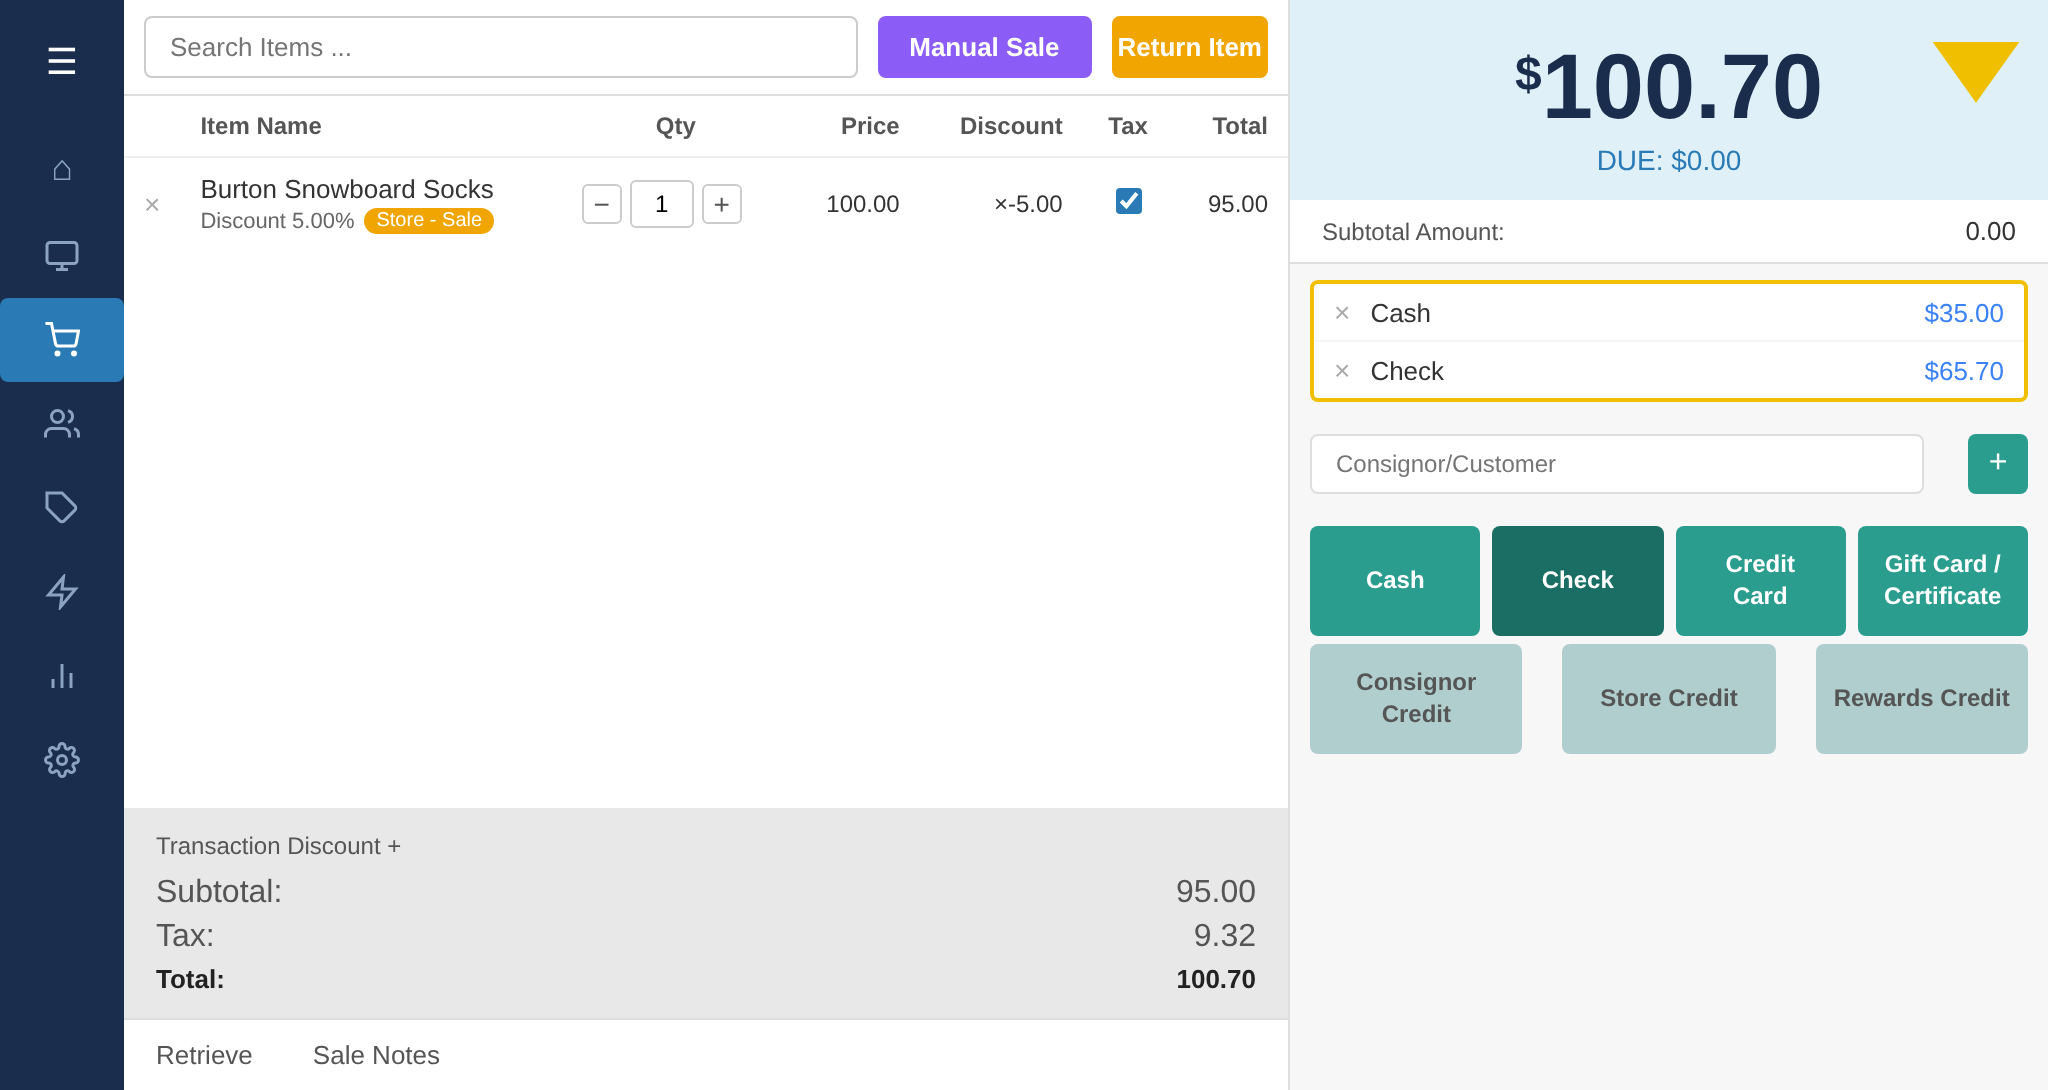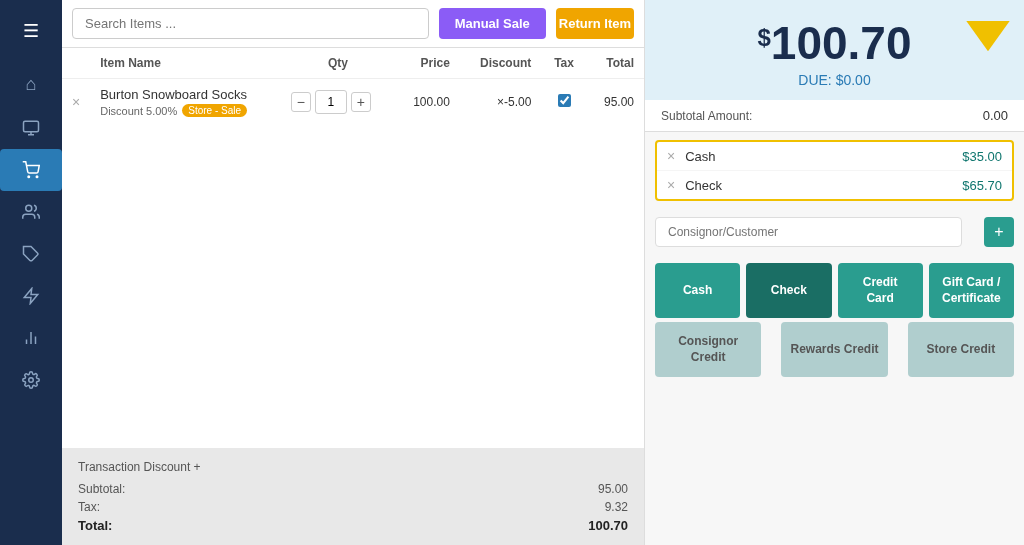--- a/index.html
+++ b/index.html
@@ -184,21 +184,21 @@
       color: #555;
       margin-bottom: 8px;
       display: flex;
       align-items: center;
       gap: 4px;
       cursor: pointer;
     }
     .summary-row {
       display: flex;
       justify-content: space-between;
-      font-size: 12px;
+      font-size: 16px;
       color: #555;
       margin-bottom: 4px;
     }
     .summary-row.total {
       font-weight: bold;
       color: #222;
       font-size: 13px;
       margin-top: 4px;
     }
     .bottom-actions {
@@ -280,21 +280,21 @@
       font-size: 13px;
     }
     .payment-line:last-child { border-bottom: none; }
     .payment-remove {
       color: #aaa;
       margin-right: 10px;
       cursor: pointer;
       font-size: 14px;
     }
     .payment-name { flex: 1; color: #333; }
-    .payment-amount-val { color: #0f766e; font-weight: 500; }
+    .payment-amount-val { color: #3b82f6; font-weight: 500; }
 
     
     .consignor-row {
       display: flex;
       align-items: center;
       margin: 8px 10px;
       gap: 22px;
     }
     .consignor-input {
       flex: 1;
@@ -471,20 +471,24 @@
     <div class="summary-row">
       <span>Tax:</span>
       <span>9.32</span>
     </div>
     <div class="summary-row total">
       <span>Total:</span>
       <span>100.70</span>
     </div>
   </div>
 
+  <div class="bottom-actions">
+    <button class="bottom-action-btn">Retrieve</button>
+    <button class="bottom-action-btn">Sale Notes</button>
+  </div>
 </div>
 
 <div class="right-panel">
 
   <div class="total-display">
     <div class="total-display-inner">
       <div style="display:flex; align-items:center; justify-content:center; position:relative;">
         <div style="display:flex; align-items:flex-start;">
           <span class="total-dollar-sign">$</span>
           <span style="font-size:46px; font-weight:bold; color:#1a2d4d;">100.70</span>
@@ -525,16 +529,16 @@
 
   <div class="payment-buttons-grid">
     <button class="payment-btn">Cash</button>
     <button class="payment-btn dark">Check</button>
     <button class="payment-btn">Credit<br>Card</button>
     <button class="payment-btn">Gift Card /<br>Certificate</button>
   </div>
 
   <div class="payment-buttons-grid2">
     <button class="payment-btn-secondary">Consignor<br>Credit</button>
+    <button class="payment-btn-secondary">Store Credit</button>
     <button class="payment-btn-secondary">Rewards Credit</button>
-    <button class="payment-btn-secondary">Store Credit</button>
   </div>
 </div>
 
 </body></html>

